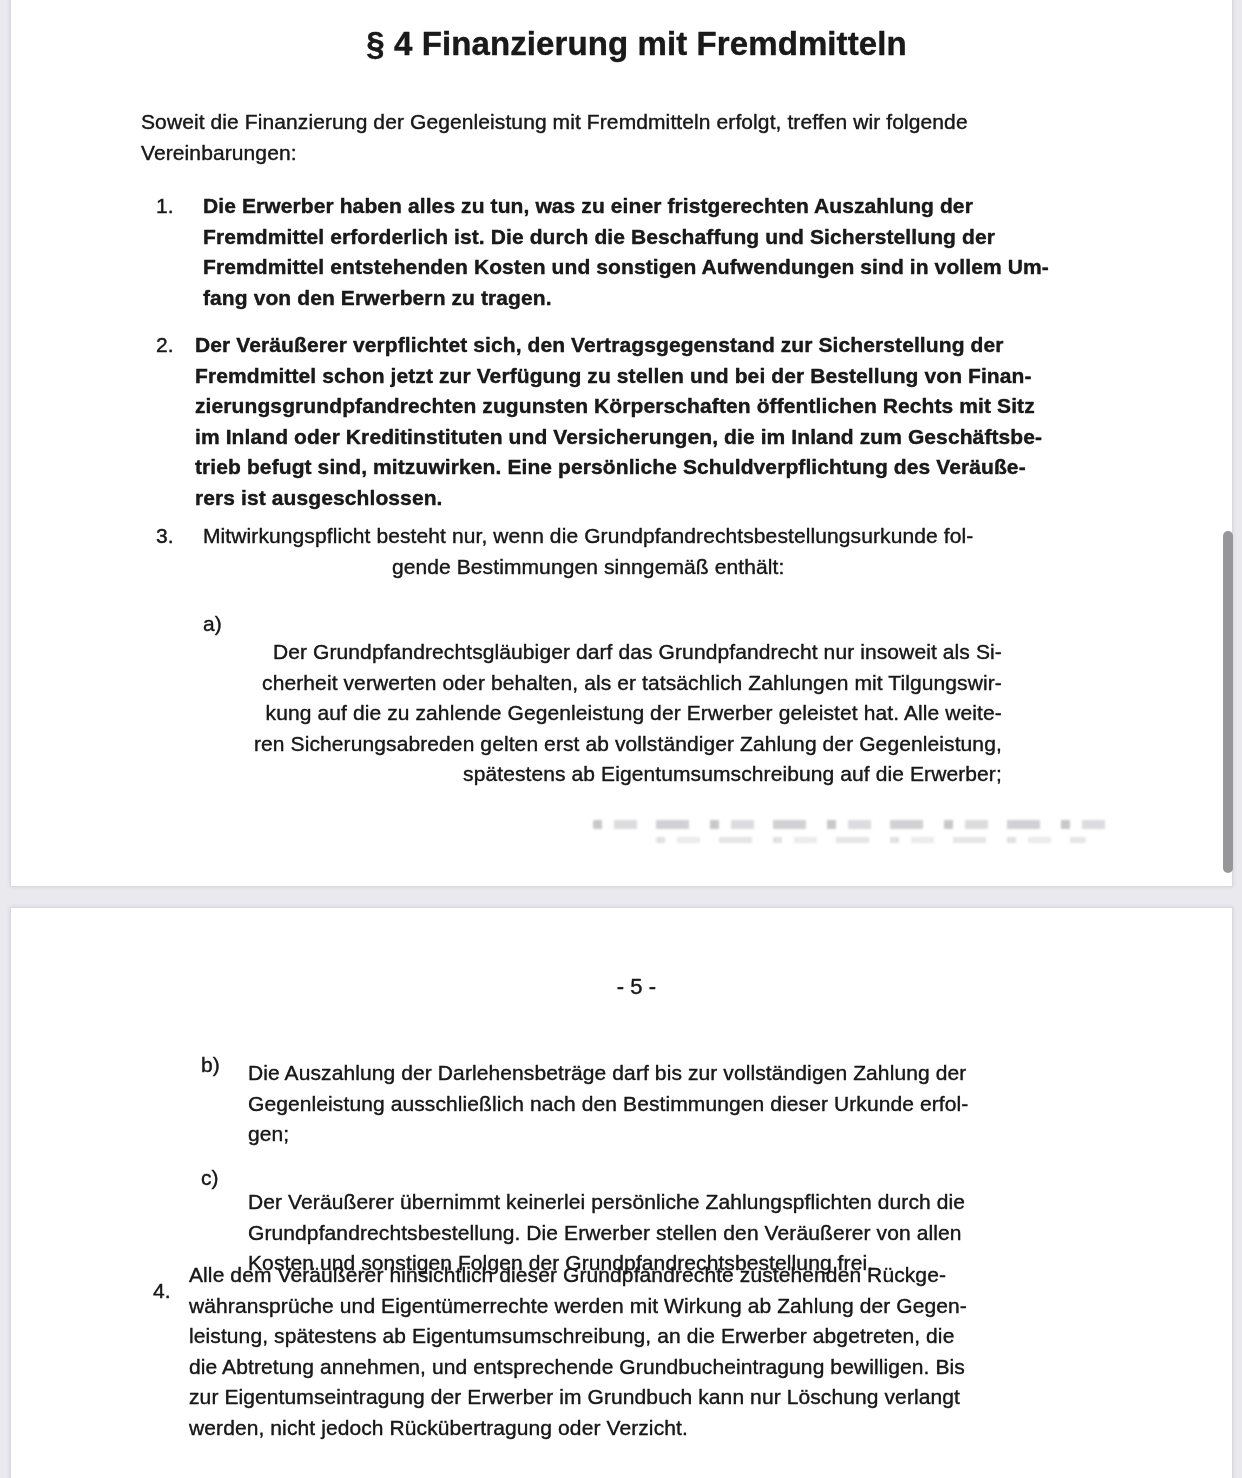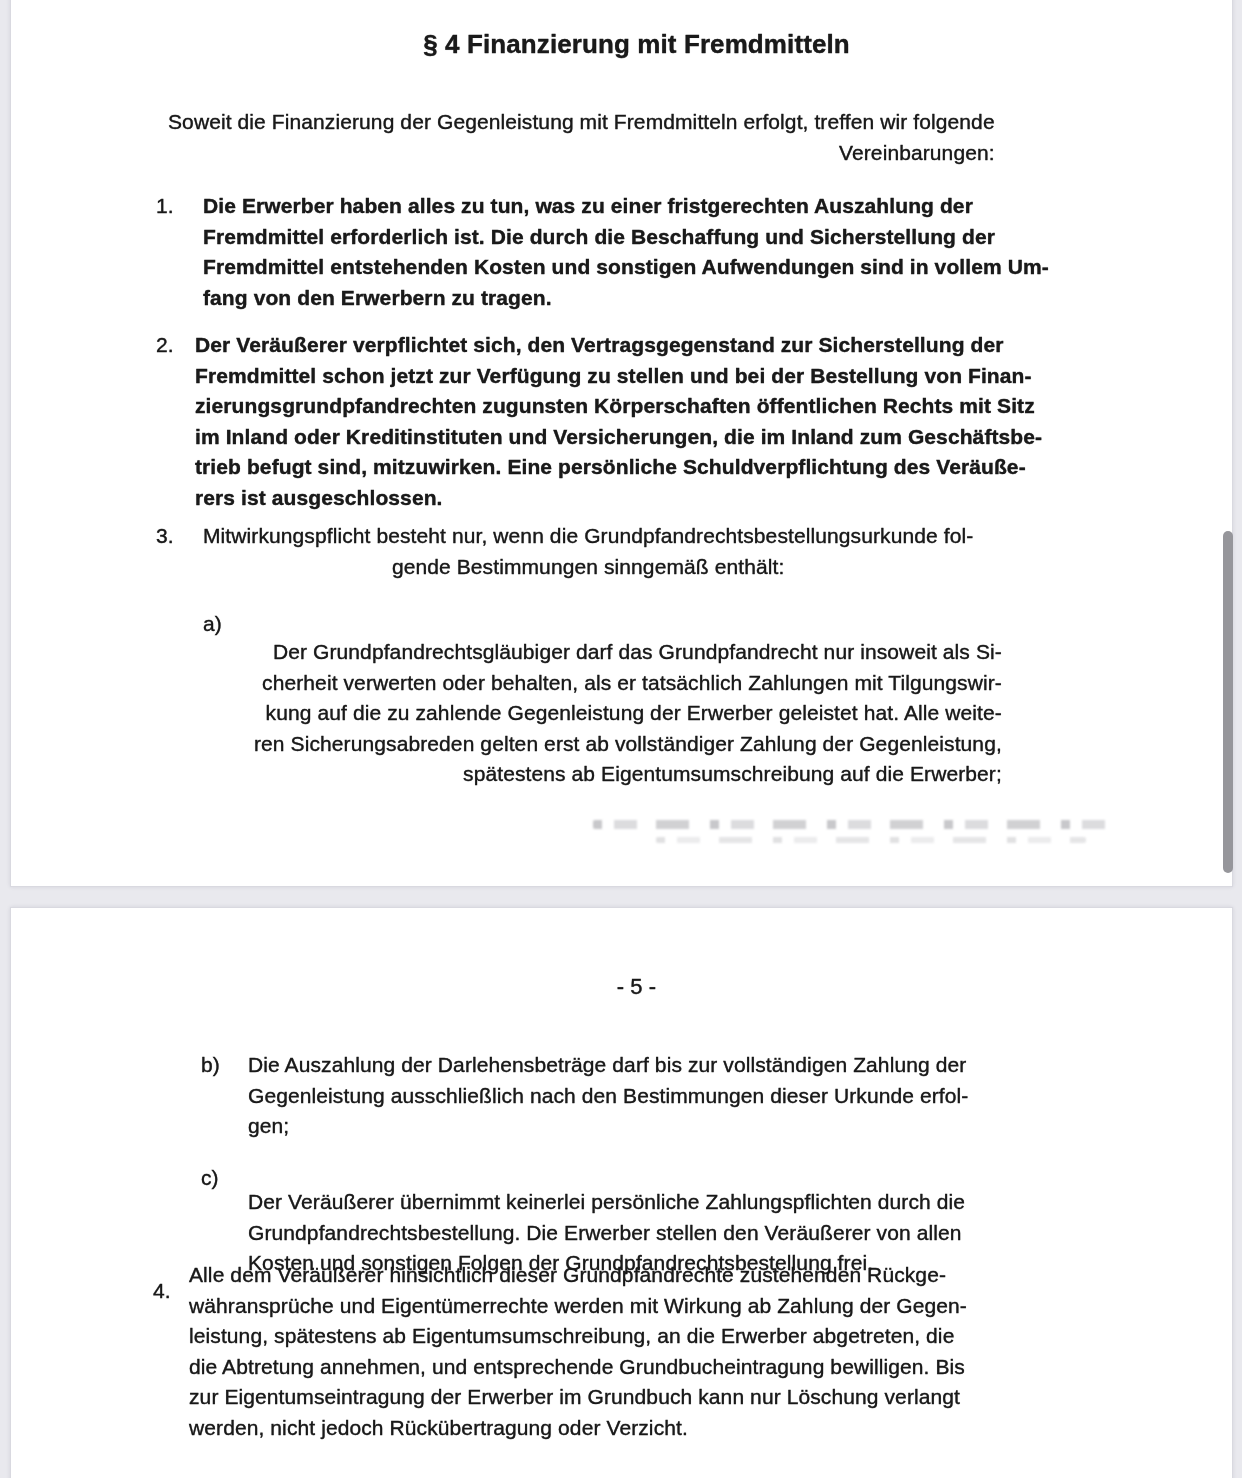--- a/index.html
+++ b/index.html
@@ -23,21 +23,21 @@
     letter-spacing:.1px;
     text-shadow:0 .2px .7px rgba(25,25,25,.55);
     -webkit-text-stroke:.3px rgba(20,20,20,.85);
   }
   .heading-row{
     position:absolute;left:0;width:100%;text-align:center;
     transform:translateX(15px);
   }
   .heading-row .h{
     position:static;display:inline-block;
-    font-weight:bold;font-size:26px;line-height:32px;
+    font-weight:bold;font-size:33px;line-height:32px;
   }
   .pagenum-row{
     position:absolute;left:0;width:100%;text-align:center;
     transform:translateX(15px);
   }
   .pagenum-row .n{position:static;display:inline-block;font-size:22px;}
   .li{position:absolute;left:0;top:0;width:100%;height:0;}
   .smudge{
     position:absolute;border-radius:2px;
     background:repeating-linear-gradient(90deg,
@@ -55,21 +55,21 @@
 <body>
 
 <div style="position:absolute;inset:0;">
 
   <div class="page" id="page-4">
 
     <div class="heading-row" style="top:47px;">
       <span class="txt h">§ 4 Finanzierung mit Fremdmitteln</span>
     </div>
 
-    <div class="txt" style="left:157px;top:126px;text-align:right;">Soweit die Finanzierung der Gegenleistung mit Fremdmitteln erfolgt, treffen wir folgende
+    <div class="txt" style="left:130px;top:126px;">Soweit die Finanzierung der Gegenleistung mit Fremdmitteln erfolgt, treffen wir folgende
 Vereinbarungen:</div>
 
     <div class="li">
       <span class="txt" style="left:145px;top:210px;">1.</span>
       <span class="txt" style="left:192px;top:210px;font-weight:bold;">Die Erwerber haben alles zu tun, was zu einer fristgerechten Auszahlung der
 Fremdmittel erforderlich ist. Die durch die Beschaffung und Sicherstellung der
 Fremdmittel entstehenden Kosten und sonstigen Aufwendungen sind in vollem Um-
 fang von den Erwerbern zu tragen.</span>
     </div>
 
@@ -102,21 +102,21 @@
     <div class="smudge" style="left:645px;top:856px;width:430px;height:6px;opacity:.55;"></div>
   </div>
 
   <div class="page" id="page-5">
     <div class="pagenum-row" style="top:64px;">
       <span class="txt n">- 5 -</span>
     </div>
 
     <div class="li">
       <span class="txt" style="left:190px;top:142px;">b)</span>
-      <span class="txt" style="left:237px;top:142px;">Die Auszahlung der Darlehensbeträge darf bis zur vollständigen Zahlung der
+      <span class="txt" style="left:237px;top:150px;">Die Auszahlung der Darlehensbeträge darf bis zur vollständigen Zahlung der
 Gegenleistung ausschließlich nach den Bestimmungen dieser Urkunde erfol-
 gen;</span>
     </div>
 
     <div class="li">
       <span class="txt" style="left:190px;top:255px;">c)</span>
       <span class="txt" style="left:237px;top:255px;margin-top:24px;">Der Veräußerer übernimmt keinerlei persönliche Zahlungspflichten durch die
 Grundpfandrechtsbestellung. Die Erwerber stellen den Veräußerer von allen
 Kosten und sonstigen Folgen der Grundpfandrechtsbestellung frei.</span>
     </div>

